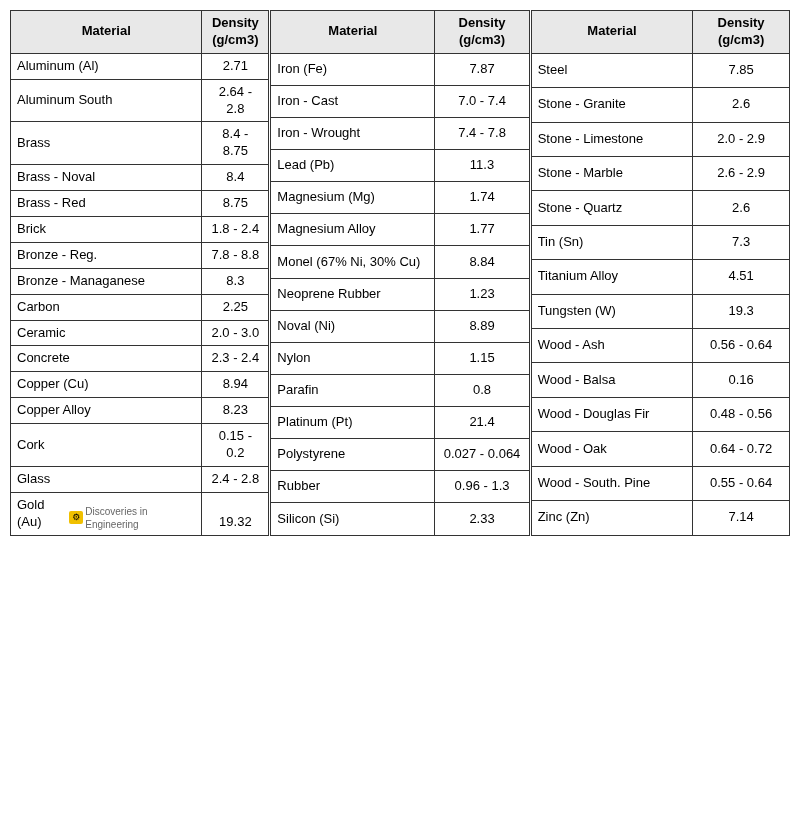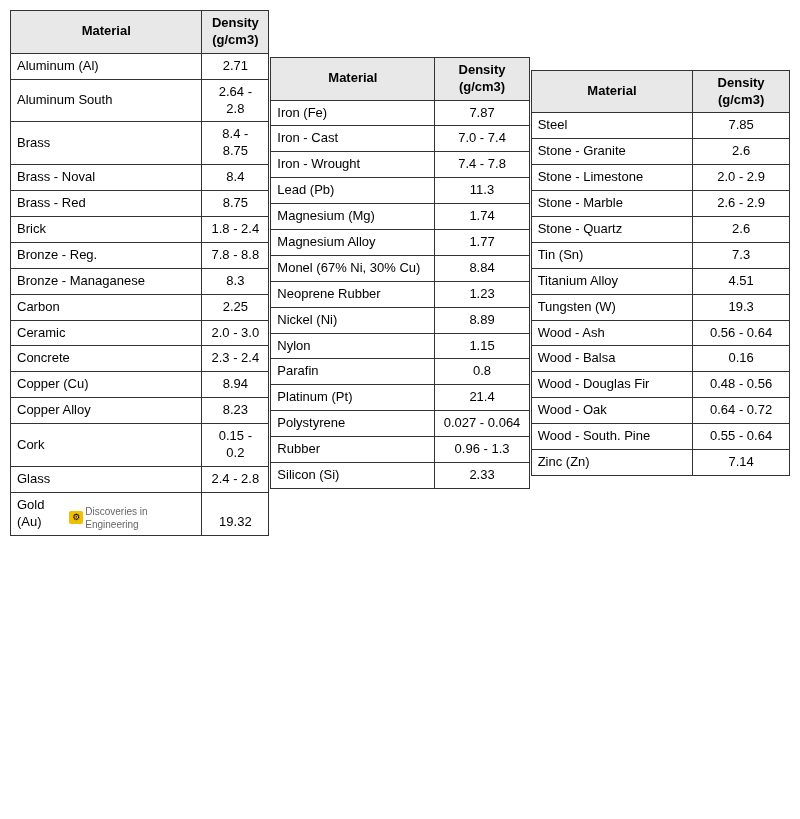--- a/index.html
+++ b/index.html
@@ -11,21 +11,20 @@
       justify-content: center;
       align-items: flex-start;
       padding: 10px;
       width: 800px;
       min-height: 819px;
     }
     .tables-wrapper {
       display: flex;
       gap: 1px;
       width: 100%;
-      align-items: center;
     }
     table {
       border-collapse: collapse;
       flex: 1;
     }
     th, td {
       border: 1px solid #333;
       padding: 4px 6px;
       text-align: center;
       vertical-align: middle;
@@ -178,21 +177,21 @@
         </tr>
         <tr>
           <td>Monel (67% Ni, 30% Cu)</td>
           <td>8.84</td>
         </tr>
         <tr>
           <td>Neoprene Rubber</td>
           <td>1.23</td>
         </tr>
         <tr>
-          <td>Nickel (Ni)</td>
+          <td>Noval (Ni)</td>
           <td>8.89</td>
         </tr>
         <tr>
           <td>Nylon</td>
           <td>1.15</td>
         </tr>
         <tr>
           <td>Parafin</td>
           <td>0.8</td>
         </tr>

